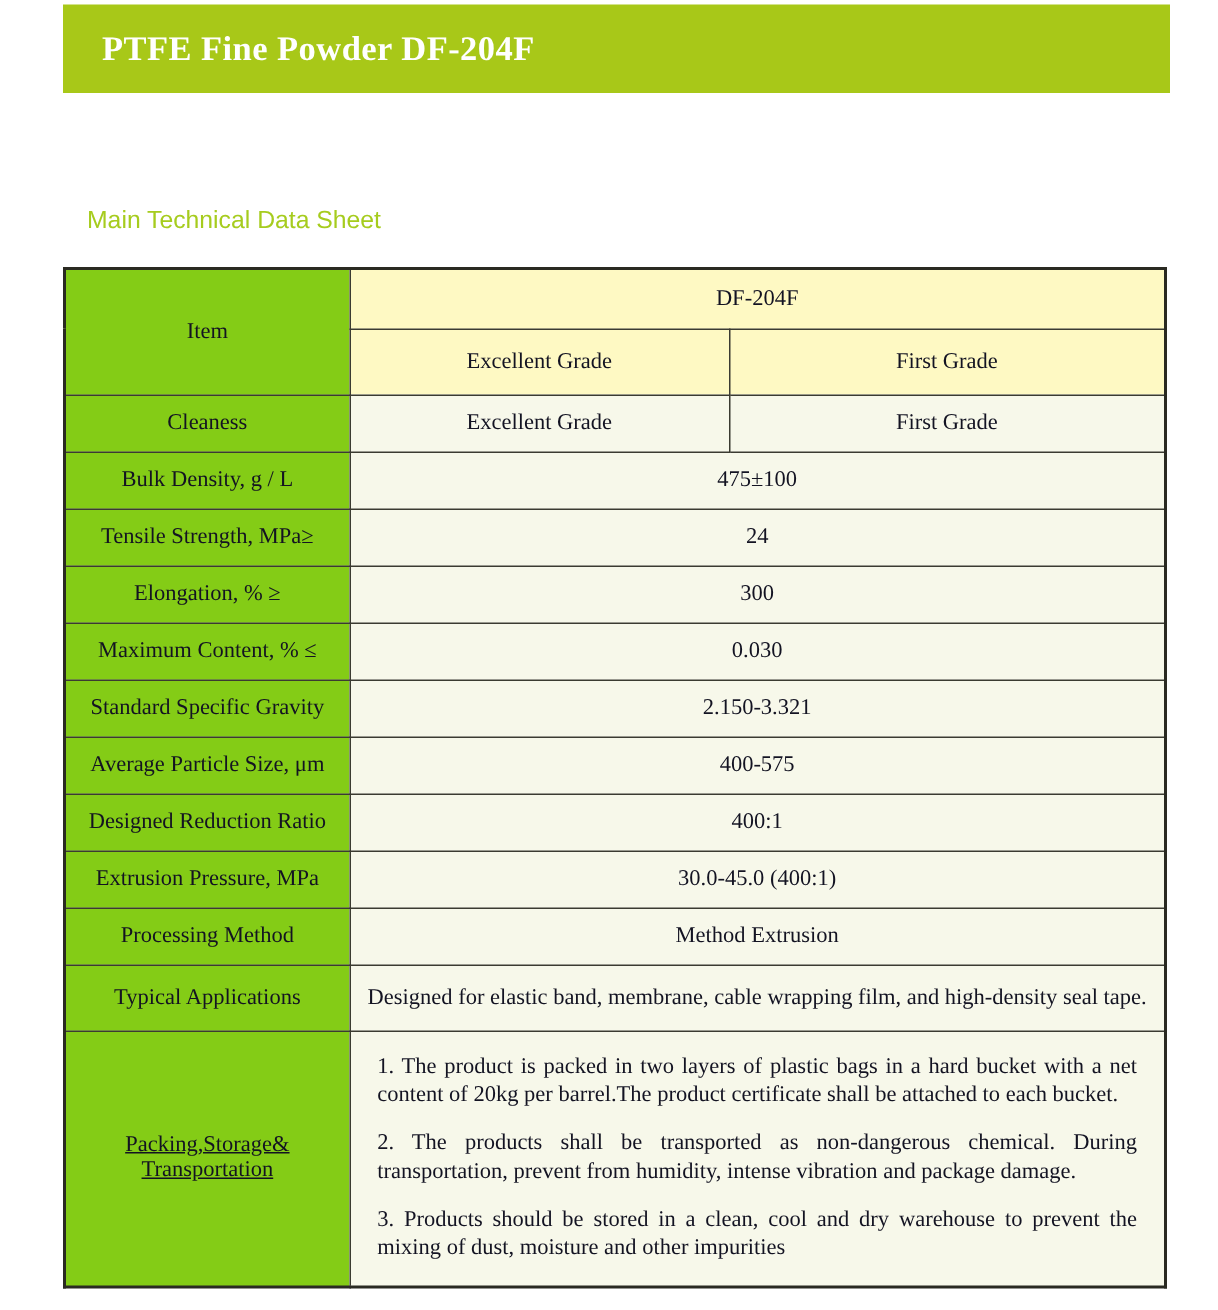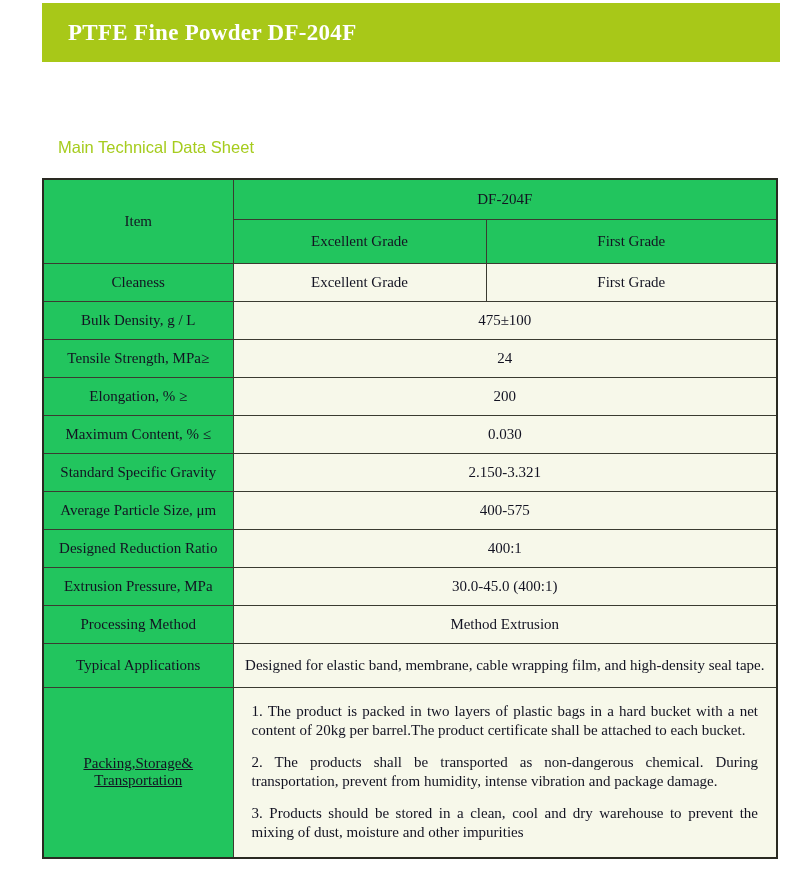--- a/index.html
+++ b/index.html
@@ -64,22 +64,22 @@
     padding: 2px 6px;
     box-sizing: border-box;
   }
   table.datasheet {
     border: 2px solid #2a2a22;
   }
   .col-item  { width: 190px; }
   .col-exc   { width: 253px; }
   .col-first { width: 291px; }
 
-  .hdr { background: #22c55e; }
-  .lbl { background: #22c55e; margin-top: 44px; }
+  .hdr { background: #fef9c3; }
+  .lbl { background: #84cc16; margin-top: 44px; }
   .val { background: #f7f8ea; }
 
   .h40  { height: 40px; }
   .h44  { height: 44px; }
   .h38  { height: 38px; }
   .h160 { height: 160px; }
 
   .pre-line { white-space: pre-line; text-decoration: underline; }
 
   .packing-cell {
@@ -132,21 +132,21 @@
       <td class="val" colspan="2">475±100</td>
     </tr>
 
     <tr class="h38">
       <td class="lbl">Tensile Strength, MPa≥</td>
       <td class="val" colspan="2">24</td>
     </tr>
 
     <tr class="h38">
       <td class="lbl">Elongation, % ≥</td>
-      <td class="val" colspan="2">200</td>
+      <td class="val" colspan="2">300</td>
     </tr>
 
     <tr class="h38">
       <td class="lbl">Maximum Content, % ≤</td>
       <td class="val" colspan="2">0.030</td>
     </tr>
 
     <tr class="h38">
       <td class="lbl">Standard Specific Gravity</td>
       <td class="val" colspan="2">2.150-3.321</td>

